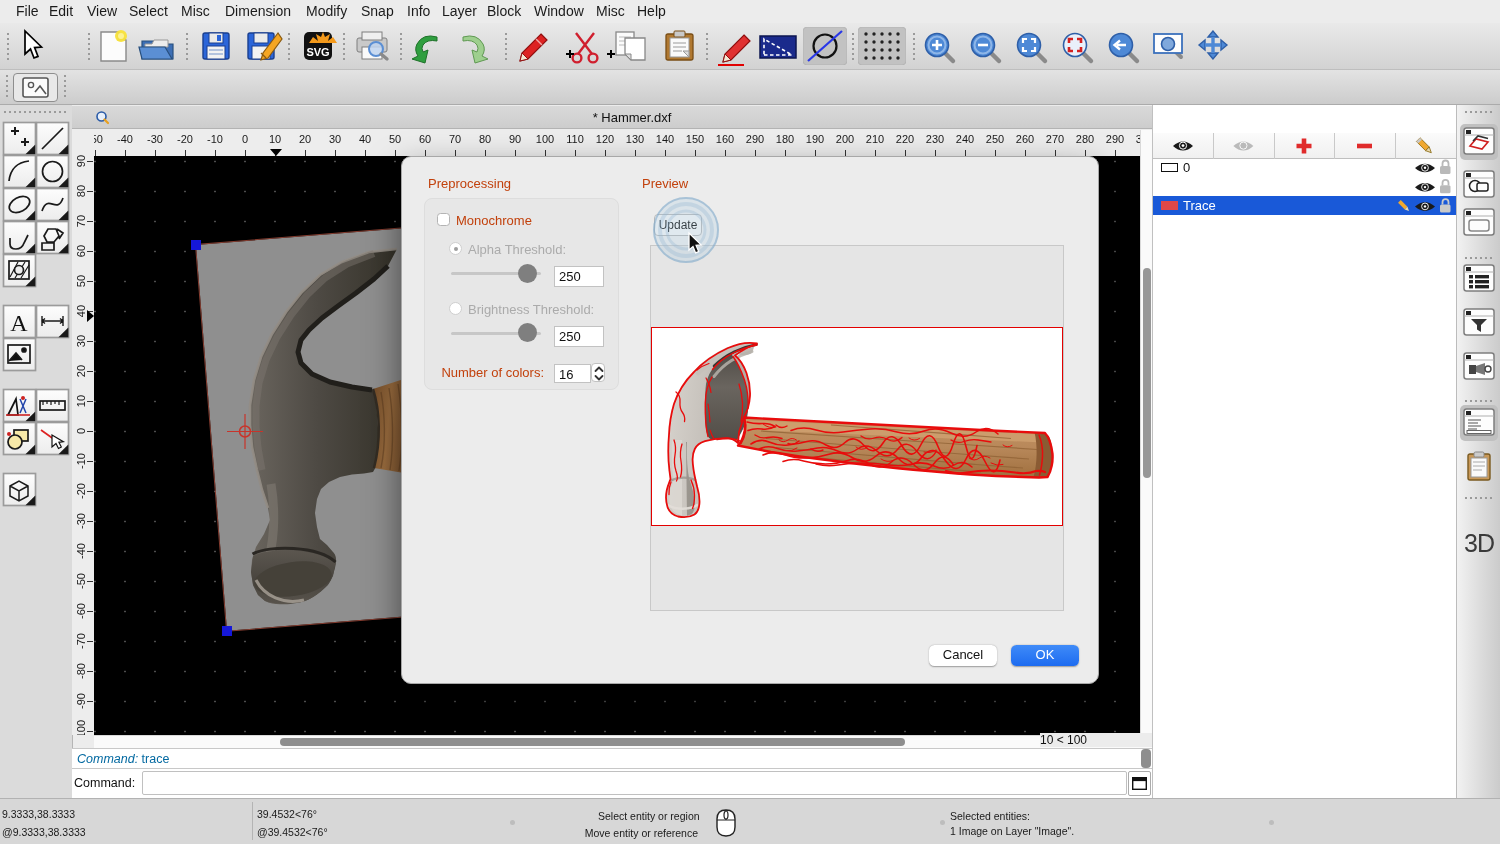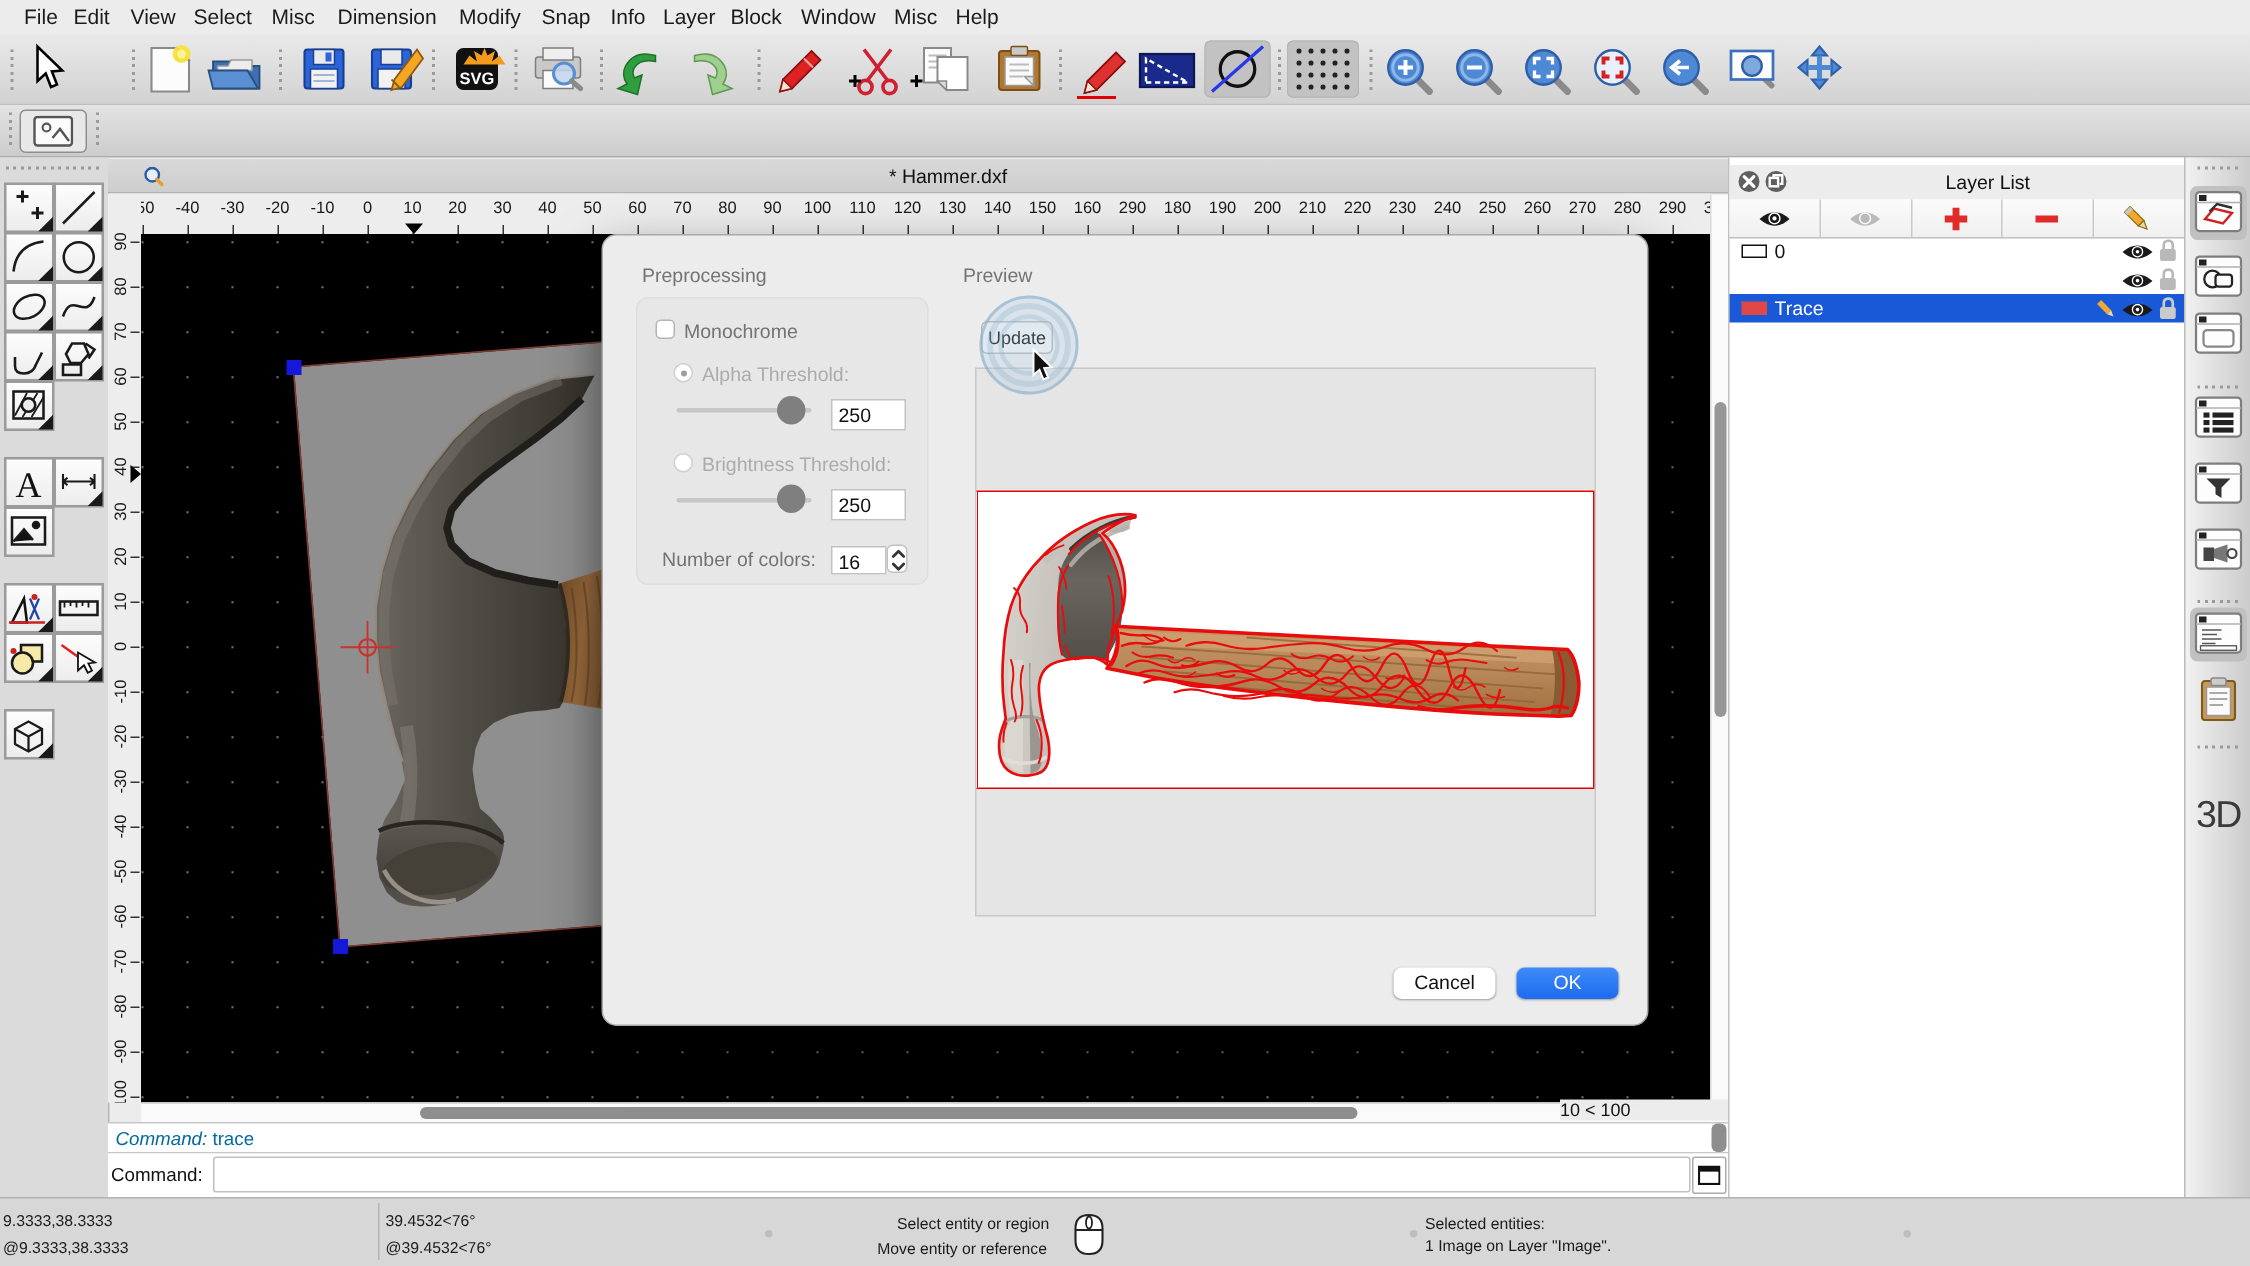--- a/index.html
+++ b/index.html
@@ -39,21 +39,21 @@
   #cmdhist .sb { position:absolute; right:1px; top:0px; width:10px; height:19px; background:#8E8E8E; border-radius:4px; }
   #cmdrow { left:72px; top:769px; width:1080px; height:29px; background:#fff; }
   #cmdrow .lb { position:absolute; left:2px; top:7px; font-size:12.5px; color:#111; }
   #cmdfield { position:absolute; left:70px; top:2px; width:985px; height:24px; background:#fff; border:1px solid #C0C0C0; border-radius:2px; }
   #cmdbtn { position:absolute; left:1056px; top:2px; width:23px; height:25px; background:#fff; border:1px solid #ABABAB; border-radius:2px; }
   
   #status { left:0; top:798px; width:1500px; height:46px; background:#D7D7D7; border-top:1px solid #B2B2B2; }
   #status div { position:absolute; font-size:10.5px; color:#1a1a1a; white-space:nowrap; }
   
   #dlg { left:401px; top:156px; width:698px; height:528px; background:#ECECEC; border-radius:10px; border:1px solid #A8A8A8; box-shadow:0 14px 34px rgba(0,0,0,.5); }
-  #dlg .lbl { position:absolute; font-size:13px; color:#737373; white-space:nowrap; }
+  #dlg .lbl { position:absolute; font-size:13px; color:#c2410c; white-space:nowrap; }
   #dlg .glbl { position:absolute; font-size:13px; color:#ABABAB; white-space:nowrap; }
   #grpbox { position:absolute; left:22px; top:41px; width:195px; height:192px; background:#E7E7E7; border:1px solid #DDDDDD; border-radius:8px; }
   #chk { position:absolute; left:35px; top:56px; width:13px; height:13px; background:#fff; border:1px solid #B4B4B4; border-radius:3.5px; }
   .radio { position:absolute; width:13px; height:13px; border-radius:50%; background:#fff; border:1px solid #CFCFCF; }
   .radio .dot { position:absolute; left:3.5px; top:3.5px; width:4px; height:4px; border-radius:50%; background:#9E9E9E; }
   .slider { position:absolute; width:90px; height:3px; background:#C7C7C7; border-radius:2px; }
   .knob { position:absolute; width:19px; height:19px; border-radius:50%; background:#7F7F7F; }
   .tfield { position:absolute; background:#fff; border:1px solid #C2C2C2; font-size:13px; color:#111; padding:2px 0 0 4px; }
   #stepper { position:absolute; left:189px; top:206px; width:14px; height:19px; background:#fff; border:1px solid #C2C2C2; border-radius:4px; }
   #updbtn { position:absolute; left:252px; top:57px; width:48px; height:22px; background:#F5F5F5; border:1px solid #B9B9B9; border-radius:4px; font-size:12px; color:#111; text-align:center; line-height:20px; }
@@ -672,32 +672,20 @@
 <svg style="position:absolute;left:230px;top:20px" width="130" height="110" viewBox="0 0 130 110">
 <circle cx="54" cy="53" r="33" fill="#A5C6DE" opacity="0.25"></circle>
 <circle cx="54" cy="53" r="32" fill="none" stroke="#7FA8C8" stroke-width="2" opacity="0.55"></circle>
 <circle cx="54" cy="53" r="26" fill="none" stroke="#8FB4D2" stroke-width="4" opacity="0.3"></circle>
 <circle cx="54" cy="53" r="19" fill="none" stroke="#8FB4D2" stroke-width="3" opacity="0.3"></circle>
 <path d="M57 56 l0 17 l4 -3.4 l2.6 6.3 l3.1 -1.3 l-2.6 -6.2 l5 -0.5 Z" fill="#111" stroke="#fff" stroke-width="1.3"></path>
 </svg>
 </div>
 
 <div id="rpanel" class="abs">
-<div id="rptitle">
-<svg style="position:absolute;left:5px;top:3px" width="36" height="16" viewBox="0 0 36 16">
-<circle cx="8" cy="8" r="7" fill="#5F5F5F"></circle>
-        <path d="M4.8 4.8 l6.4 6.4 M11.2 4.8 l-6.4 6.4" stroke="#fff" stroke-width="2.2" stroke-linecap="round"></path>
-<circle cx="26" cy="8" r="7" fill="#5F5F5F"></circle>
-        <g fill="none" stroke="#fff" stroke-width="1.6">
-          <rect x="21.8" y="5.6" width="5.6" height="5.6"></rect>
-          <path d="M24.4 5.6 v-1.8 h5.8 v5.8 h-1.8"></path>
-        </g>
-</svg>
-<div style="position:absolute;left:144px;top:4px;font-size:13px;color:#111">Layer List</div>
-</div>
 <div id="rptb">
 <div class="cell" style="left:60.4px"></div>
       <div class="cell" style="left:120.8px"></div>
       <div class="cell" style="left:181.2px"></div>
       <div class="cell" style="left:241.6px"></div>
 <svg style="position:absolute;left:0;top:0" width="302" height="26" viewBox="0 0 302 26">
 <g id="eyeb">
           <path d="M20 13 q10 -9 20 0 q-10 9 -20 0 z" fill="#1a1a1a"></path>
           <circle cx="30" cy="12.6" r="3.6" fill="#1a1a1a" stroke="#fff" stroke-width="1"></circle>
           <circle cx="30" cy="12.6" r="1.4" fill="#fff"></circle>

